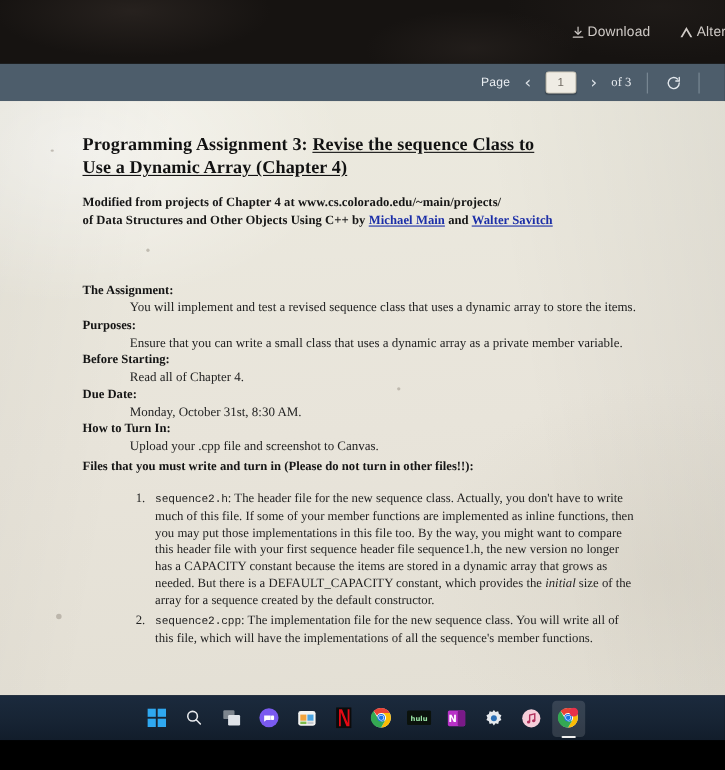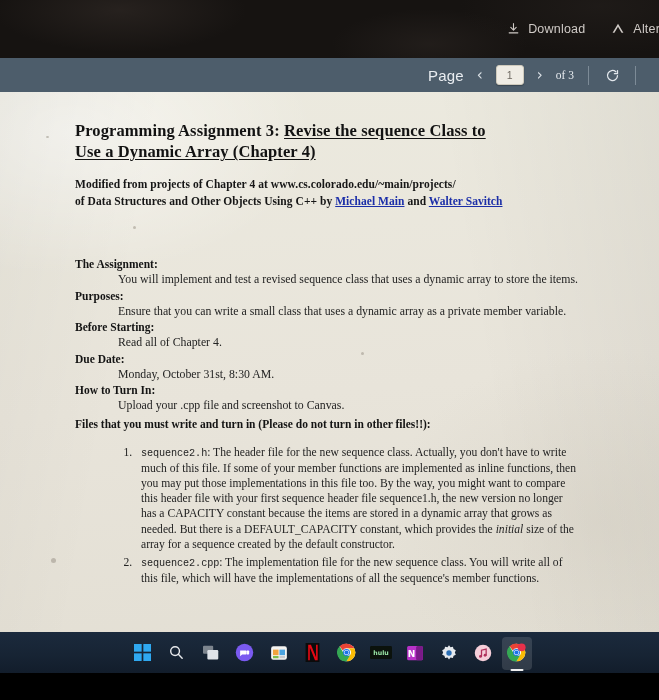--- a/index.html
+++ b/index.html
@@ -12,36 +12,36 @@
   .topbar {
     position:absolute; left:0; top:0; width:659px; height:58px;
     background:#161311;
     background-image:
       radial-gradient(ellipse 180px 60px at 120px 10px, rgba(70,60,55,.35), transparent 70%),
       radial-gradient(ellipse 140px 50px at 430px 44px, rgba(60,52,48,.30), transparent 70%),
       radial-gradient(ellipse 200px 70px at 600px 6px, rgba(55,48,44,.25), transparent 70%);
     display:flex; align-items:center; justify-content:flex-end;
   }
   .top-action {
-    display:flex; align-items:flex-start; gap:8px;
+    display:flex; align-items:flex-end; gap:2px;
     color:#cfcac6; font-size:12.5px; letter-spacing:.2px;
     margin-right:26px; white-space:nowrap;
   }
   .top-action.alt { margin-right:-22px; }
   .top-action svg { display:block; }
 
   
   .viewerbar {
     position:absolute; left:0; top:58px; width:659px; height:34px;
     background:#4d5d6b;
     display:flex; align-items:center; justify-content:flex-end;
     color:#e6eaee;
   }
   .vb-inner { display:flex; align-items:center; gap:9px; padding-right:18px; }
-  .vb-label { font-size:15px; color:#e9edf1; letter-spacing:.2px; }
+  .vb-label { font-size:11px; color:#e9edf1; letter-spacing:.2px; }
   .vb-chev {
     font-size:15px; color:#dde3e8; line-height:1; width:14px; text-align:center;
     font-family:"DejaVu Sans", sans-serif;
   }
   .pagebox {
     width:28px; height:20px; background:#efece4; border-radius:3px;
     border:1px solid #cfcabc; color:#6f6a62; font-size:10.5px;
     display:flex; align-items:center; justify-content:center;
     box-shadow:0 1px 1px rgba(0,0,0,.25);
   }

